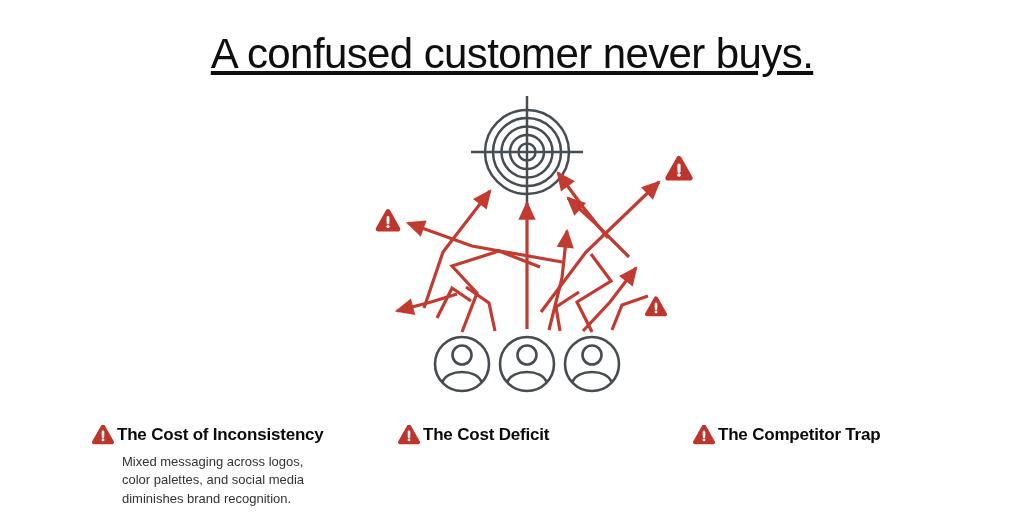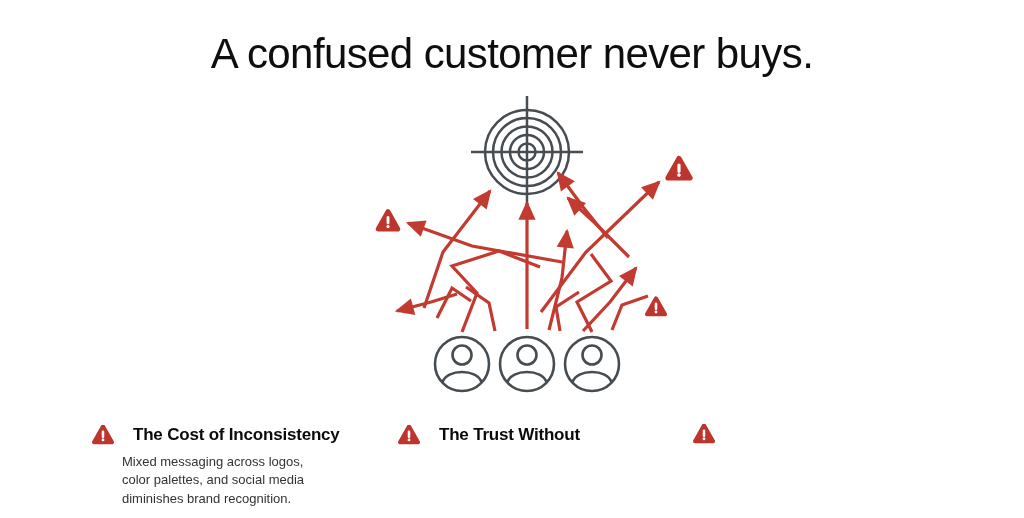--- a/index.html
+++ b/index.html
@@ -21,40 +21,41 @@
     overflow:hidden;
   }
   .page-title{
     position:absolute;
     top:30px;left:0;width:1024px;
     text-align:center;
     font-size:42px;
     font-weight:500;
     letter-spacing:-0.6px;
     color:var(--title);
+    text-decoration:underline;
   }
   .illustration{
     position:absolute;
     top:0;left:0;width:1024px;height:518px;
   }
   
   .target-stroke{stroke:var(--dark);stroke-width:2.5;fill:none;}
   .person-stroke{stroke:var(--dark);stroke-width:2.6;fill:none;}
   .arrow{stroke:var(--red);stroke-width:3.2;fill:none;stroke-linejoin:miter;}
   .arrowhead{fill:var(--red);}
   .warn-tri{fill:var(--red-dark);stroke:var(--red-dark);stroke-width:5;stroke-linejoin:round;}
   .warn-mark{stroke:#ffffff;stroke-width:3;stroke-linecap:round;fill:none;}
   .warn-dot{fill:#ffffff;}
   
   .columns{position:absolute;top:424px;left:0;width:1024px;height:94px;}
   .col{position:absolute;top:0;}
   .col-1{left:92px;width:285px;}
   .col-2{left:398px;width:285px;}
   .col-3{left:693px;width:305px;}
-  .col-head{display:flex;align-items:center;gap:19px;}
+  .col-head{display:flex;align-items:center;gap:3px;}
   .col-head svg{flex:0 0 auto;display:block;}
   .col-heading{
     font-size:17px;
     font-weight:700;
     color:var(--heading);
     line-height:22px;
     letter-spacing:-0.2px;
   }
   .col-body{
     margin:7px 0 0 30px;
@@ -148,25 +149,26 @@
     <p class="col-body">Mixed messaging across logos,
 color palettes, and social media
 diminishes brand recognition.</p>
   </div>
 
   <div class="col col-2">
     <div class="col-head">
       <svg width="22" height="20" viewBox="-13 -11.5 26 23">
           <use href="#warn"></use>
         </svg>
-      <div class="col-heading">The Trust Without</div>
+      <div class="col-heading">The Cost Deficit</div>
     </div>
   </div>
 
   <div class="col col-3">
     <div class="col-head">
       <svg width="22" height="20" viewBox="-13 -11.5 26 23">
           <use href="#warn"></use>
         </svg>
+      <div class="col-heading">The Competitor Trap</div>
     </div>
   </div>
 
 </div>
 
 </body></html>

